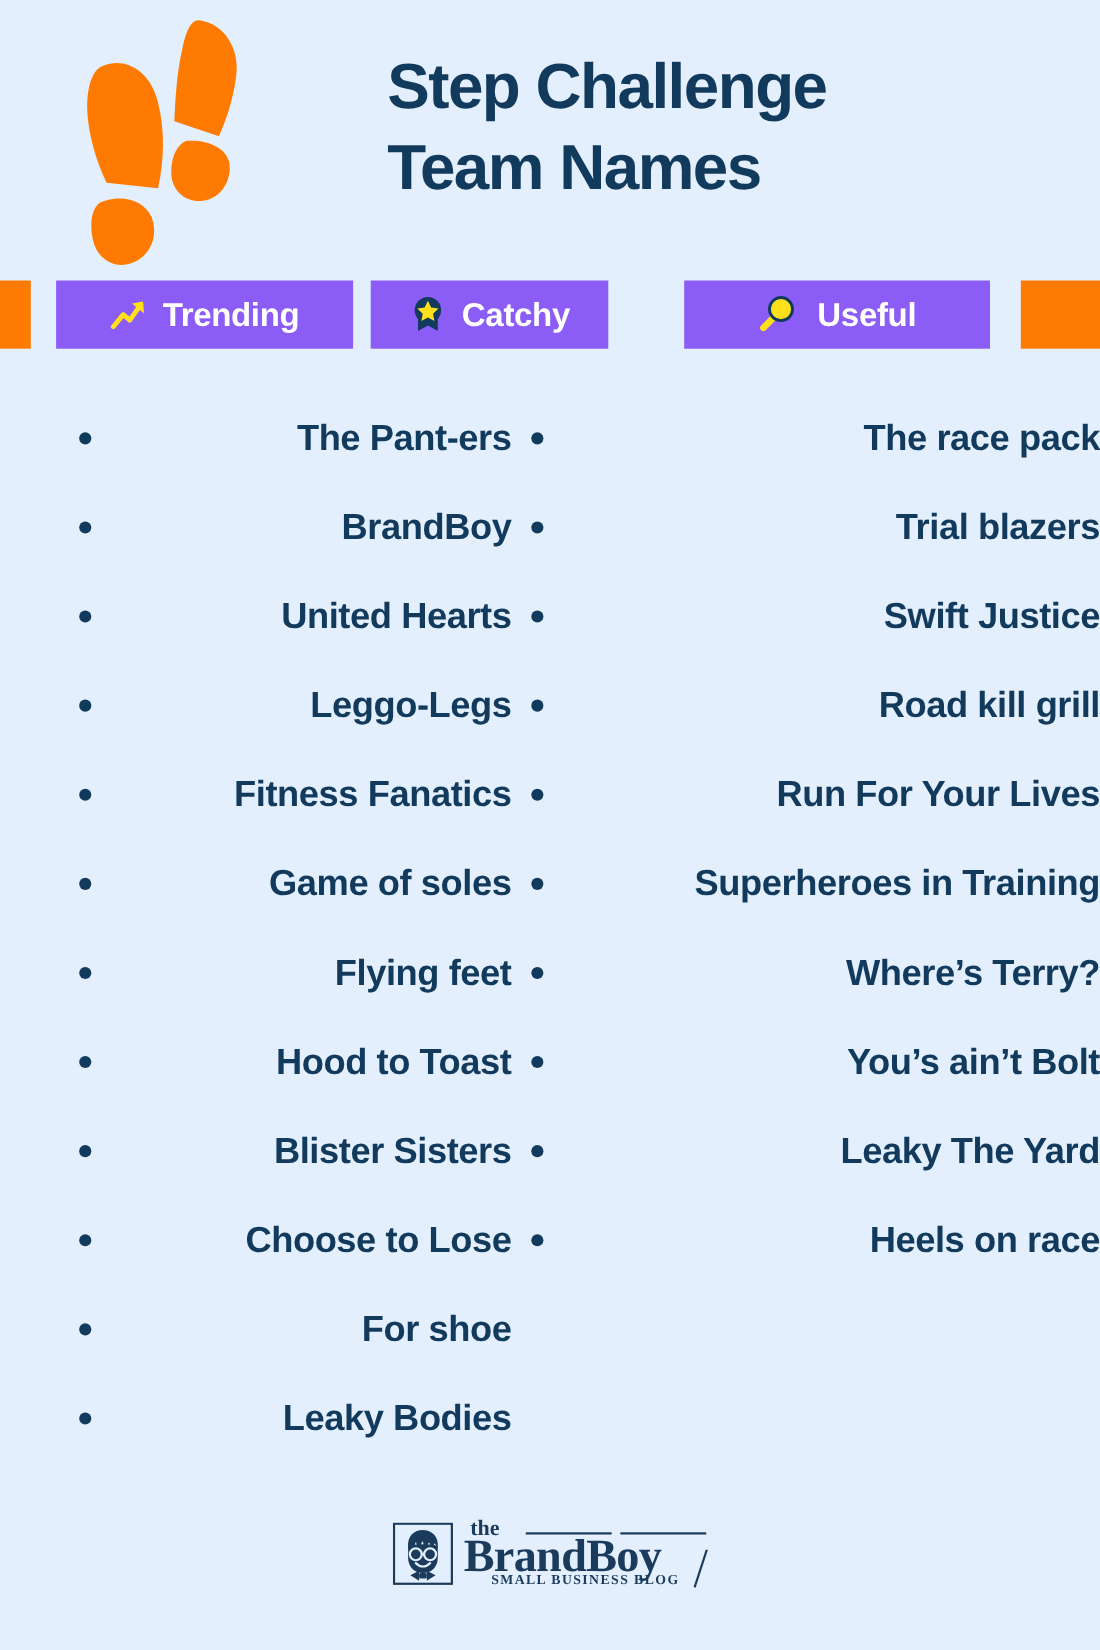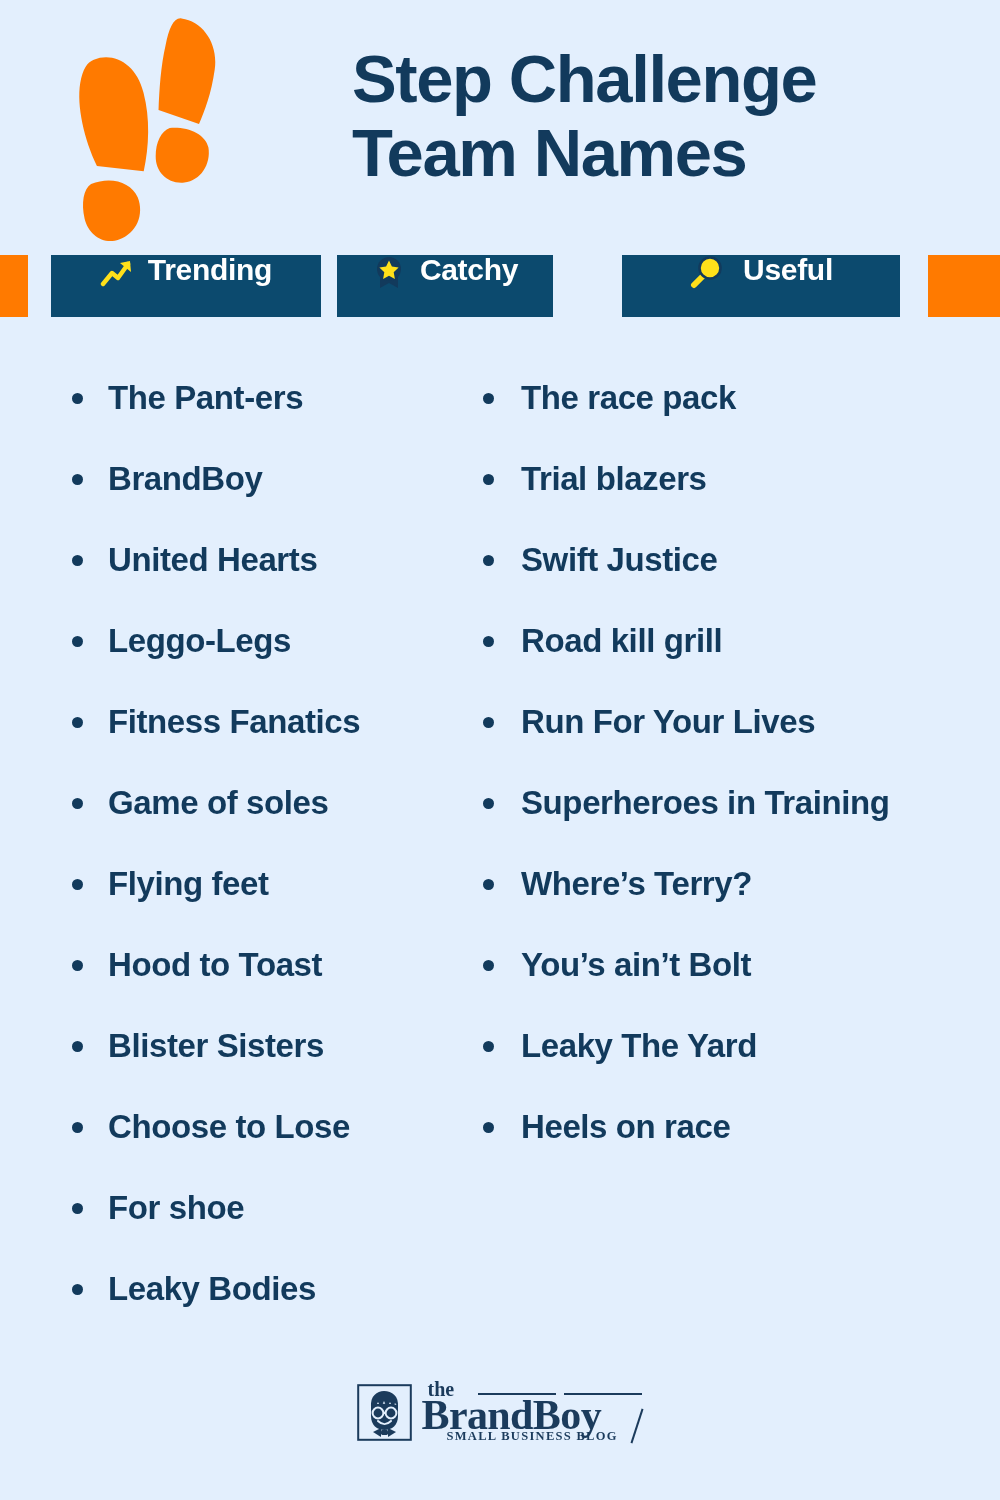--- a/index.html
+++ b/index.html
@@ -32,21 +32,21 @@
   
   .title-block {
     position: absolute;
     left: 352px;
     top: 42px;
     width: 640px;
   }
   .title-line {
     font-family: "Liberation Sans", sans-serif;
     font-weight: bold;
-    font-size: 67px;
+    font-size: 58px;
     line-height: 74px;
     letter-spacing: -1.4px;
     color: #123a5c;
     white-space: nowrap;
   }
 
   
   .badge-bar {
     position: absolute;
     left: 0;
@@ -60,27 +60,27 @@
     height: 62px;
     background: #ff7a00;
   }
   .badge-stub.left  { left: 0;    width: 28px; }
   .badge-stub.right { left: 928px; width: 72px; }
 
   .badge {
     position: absolute;
     top: 0;
     height: 62px;
-    background: #0c4a6e;
+    background: #8b5cf6;
     display: flex;
-    align-items: flex-start;
+    align-items: flex-end;
     justify-content: center;
     gap: 14px;
     box-sizing: border-box;
-    padding: 0 10px;
+    padding: 15px 10px;
   }
   .badge.b1 { left: 51px;  width: 270px; }
   .badge.b2 { left: 337px; width: 216px; }
   .badge.b3 { left: 622px; width: 278px; gap: 20px; }
 
   .badge-icon {
     width: 34px;
     height: 34px;
     flex: 0 0 34px;
     display: block;
@@ -95,20 +95,21 @@
     white-space: nowrap;
   }
 
   
   .columns {
     position: absolute;
     left: 0;
     top: 372px;
     width: 1000px;
     display: flex;
+    text-align: right;
   }
   .col {
     box-sizing: border-box;
   }
   .col.left  { width: 465px; padding-left: 64px; }
   .col.right { width: 535px; padding-left: 10px; }
 
   ul.names {
     list-style: none;
     margin: 0;

